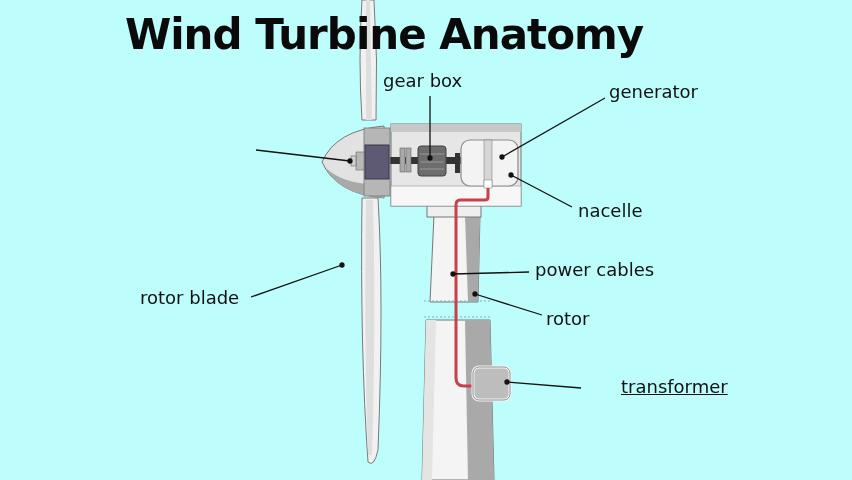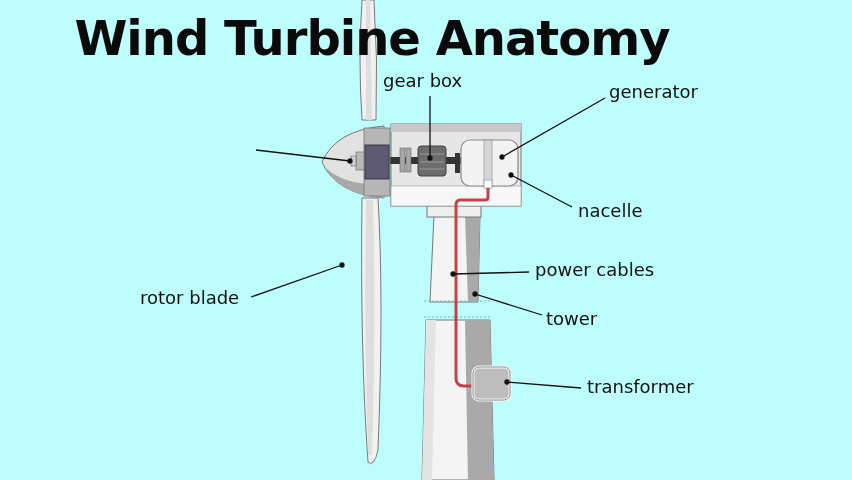--- a/index.html
+++ b/index.html
@@ -1,18 +1,18 @@
 <!DOCTYPE html>
 <html><head>
 <meta charset="utf-8">
 <style>
   html,body{margin:0;padding:0;}
   body{width:852px;height:480px;overflow:hidden;background:#bdfdfc;position:relative;font-family:"DejaVu Sans","Liberation Sans",sans-serif;}
   #stage{position:absolute;left:0;top:0;width:852px;height:480px;}
-  .title{position:absolute;left:0;width:744px;top:10px;text-align:center;font-family:"DejaVu Sans",sans-serif;font-weight:bold;font-size:48px;letter-spacing:-1px;color:#0a0a0a;z-index:3;}
+  .title{position:absolute;left:0;width:744px;top:10px;text-align:center;font-family:"DejaVu Sans",sans-serif;font-weight:bold;font-size:42px;letter-spacing:-1px;color:#0a0a0a;z-index:3;padding-left:12px;}
   .lbl{position:absolute;font-family:"DejaVu Sans",sans-serif;font-size:18px;color:#111;white-space:nowrap;z-index:3;}
 </style>
 </head>
 <body>
 
 <div id="stage">
   <svg width="852" height="480" viewBox="0 0 852 480">
 
     <g>
       <path d="M426 320 L490 320 L494 480 L422 480 Z" fill="#f4f4f4" stroke="#777" stroke-width="1"></path>
@@ -95,15 +95,15 @@
     </g>
   </svg>
 
   <div class="title">Wind Turbine Anatomy</div>
 
   <div class="lbl" style="left:609px;top:81px;">generator</div>
   <div class="lbl" style="left:383px;top:70px;">gear box</div>
   <div class="lbl" style="left:578px;top:200px;">nacelle</div>
   <div class="lbl" style="left:140px;top:287px;">rotor blade</div>
   <div class="lbl" style="left:535px;top:259px;">power cables</div>
-  <div class="lbl" style="left:546px;top:308px;">tower</div>
-  <div class="lbl" style="left:587px;top:376px;">transformer</div>
+  <div class="lbl" style="left:546px;top:308px;">rotor</div>
+  <div class="lbl" style="left:621px;top:376px;text-decoration:underline;">transformer</div>
 </div>
 
 </body></html>

